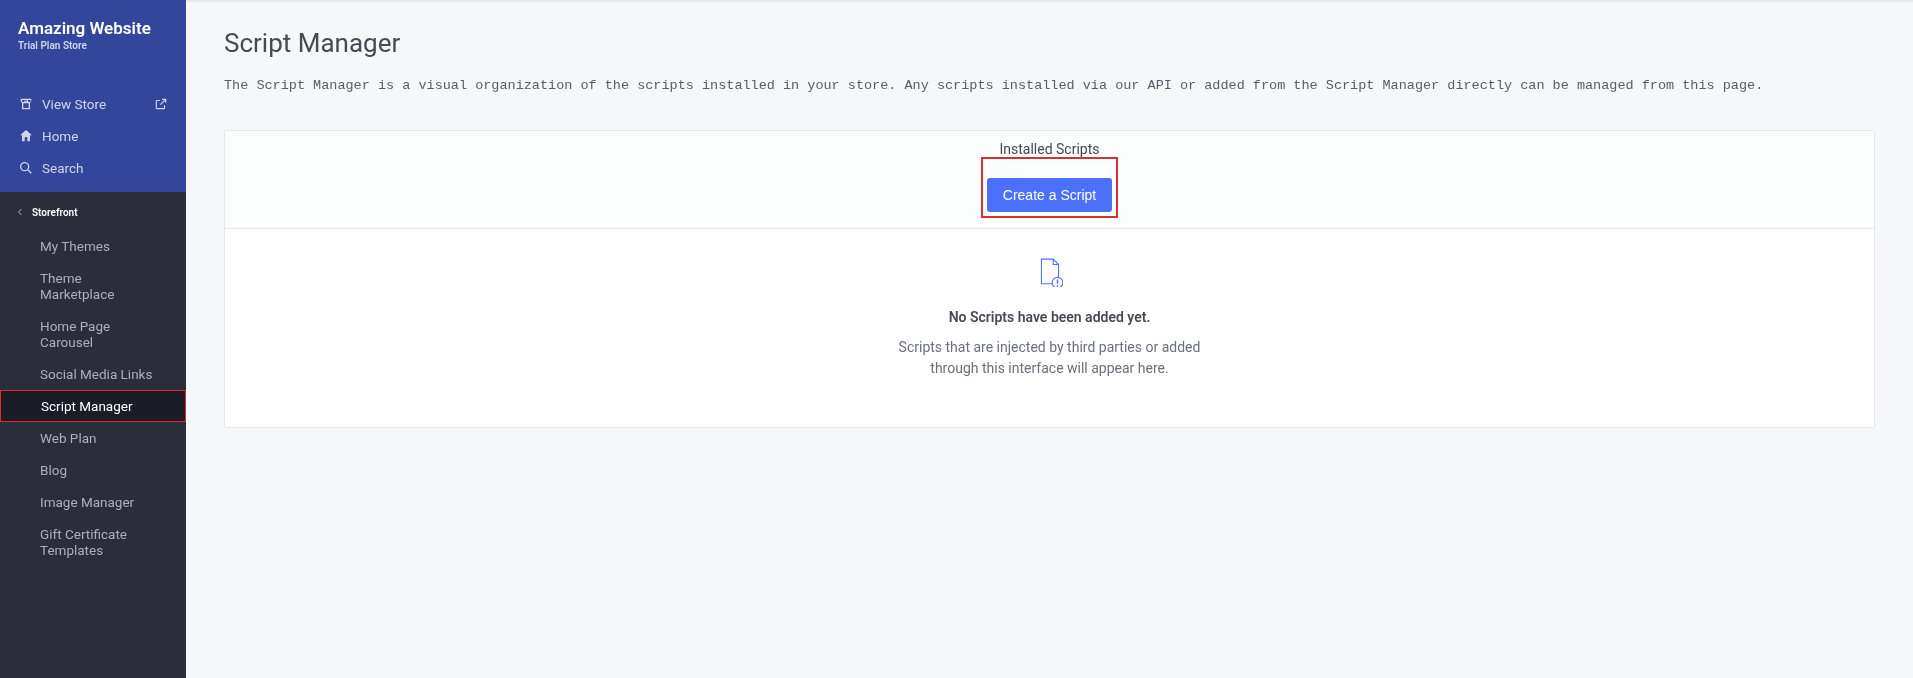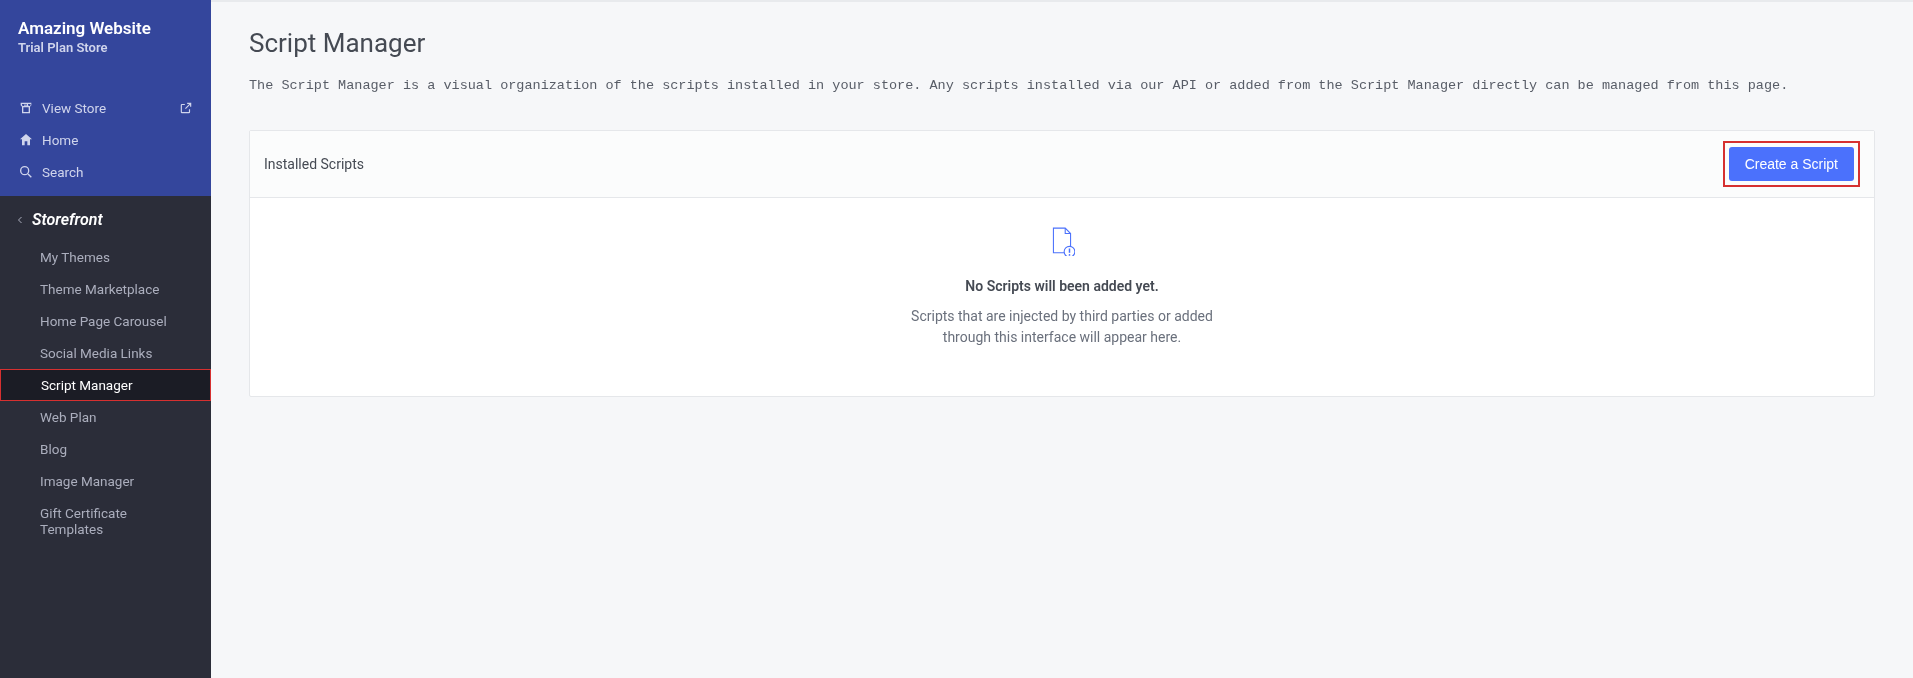--- a/index.html
+++ b/index.html
@@ -8,42 +8,42 @@
       box-sizing: border-box;
     }
     body {
       font-family: -apple-system, BlinkMacSystemFont, "Segoe UI", Roboto, "Helvetica Neue", Arial, sans-serif;
       background: #f6f7f9;
       display: flex;
       min-height: 100vh;
       font-size: 14px;
     }
     .sidebar {
-      width: 211px;
+      width: 186px;
       background: #2b2d39;
       color: #b1b4c1;
       flex-shrink: 0;
       display: flex;
       flex-direction: column;
     }
     .sidebar-top {
       background: #34469c;
       padding-bottom: 8px;
     }
     .site-header {
       padding: 18px 18px 10px 18px;
     }
     .site-name {
       color: #fff;
       font-size: 17px;
       font-weight: 600;
     }
     .site-plan {
       color: #d0d5ec;
-      font-size: 13px;
+      font-size: 10px;
       font-weight: 600;
       margin-top: 2px;
     }
     .top-nav {
       margin-top: 27px;
     }
     .top-nav-item {
       display: flex;
       align-items: center;
       padding: 8px 18px;
@@ -65,24 +65,23 @@
     }
     .top-nav-item .ext-icon {
       width: 14px;
       height: 14px;
     }
     .section-header {
       display: flex;
       align-items: center;
       padding: 14px 18px 12px 14px;
       color: #fff;
-      font-size: 16px;
-      font-weight: 600;
-      cursor: pointer;
-      font-style: italic;
+      font-size: 10px;
+      font-weight: 600;
+      cursor: pointer;
     }
     .section-header .chev {
       width: 14px;
       margin-right: 4px;
       display: flex;
       align-items: center;
     }
     .sub-nav {
       list-style: none;
     }
@@ -125,33 +124,35 @@
       border-radius: 2px;
       margin-bottom: 30px;
     }
     .panel-header {
       display: flex;
       align-items: center;
       justify-content: space-between;
       padding: 10px 14px;
       border-bottom: 1px solid #e5e7ea;
       background: #fbfcfc;
+      flex-direction: column;
     }
     .panel-title {
       font-size: 14px;
       color: #454a53;
     }
     .btn-primary {
       background: #4b71fc;
       color: #fff;
       border: none;
       padding: 9px 16px;
       font-size: 14px;
       border-radius: 3px;
       cursor: pointer;
+      margin-top: 15px;
     }
     .btn-highlight-box {
       border: 2px solid #d63030;
       padding: 4px;
       display: inline-block;
     }
     .panel-body {
       padding: 28px 20px 36px 20px;
       text-align: center;
     }
@@ -265,18 +266,18 @@
     <div class="panel-body">
       <div class="empty-icon">
         <svg viewBox="0 0 24 28" width="26" height="30" fill="none" stroke="#4b71fc" stroke-width="1">
             <path d="M4 2h11l5 5v18H4V2z"></path>
             <path d="M15 2v5h5"></path>
             <circle cx="19" cy="24" r="5" fill="#fff" stroke="#4b71fc"></circle>
             <line x1="19" y1="21" x2="19" y2="25" stroke="#4b71fc" stroke-width="1.4"></line>
             <circle cx="19" cy="27" r="0.8" fill="#4b71fc" stroke="none"></circle>
           </svg>
       </div>
-      <div class="empty-title">No Scripts will been added yet.</div>
+      <div class="empty-title">No Scripts have been added yet.</div>
       <div class="empty-desc">Scripts that are injected by third parties or added through this interface will appear here.</div>
     </div>
   </section>
 
 </main>
 
 </body></html>

